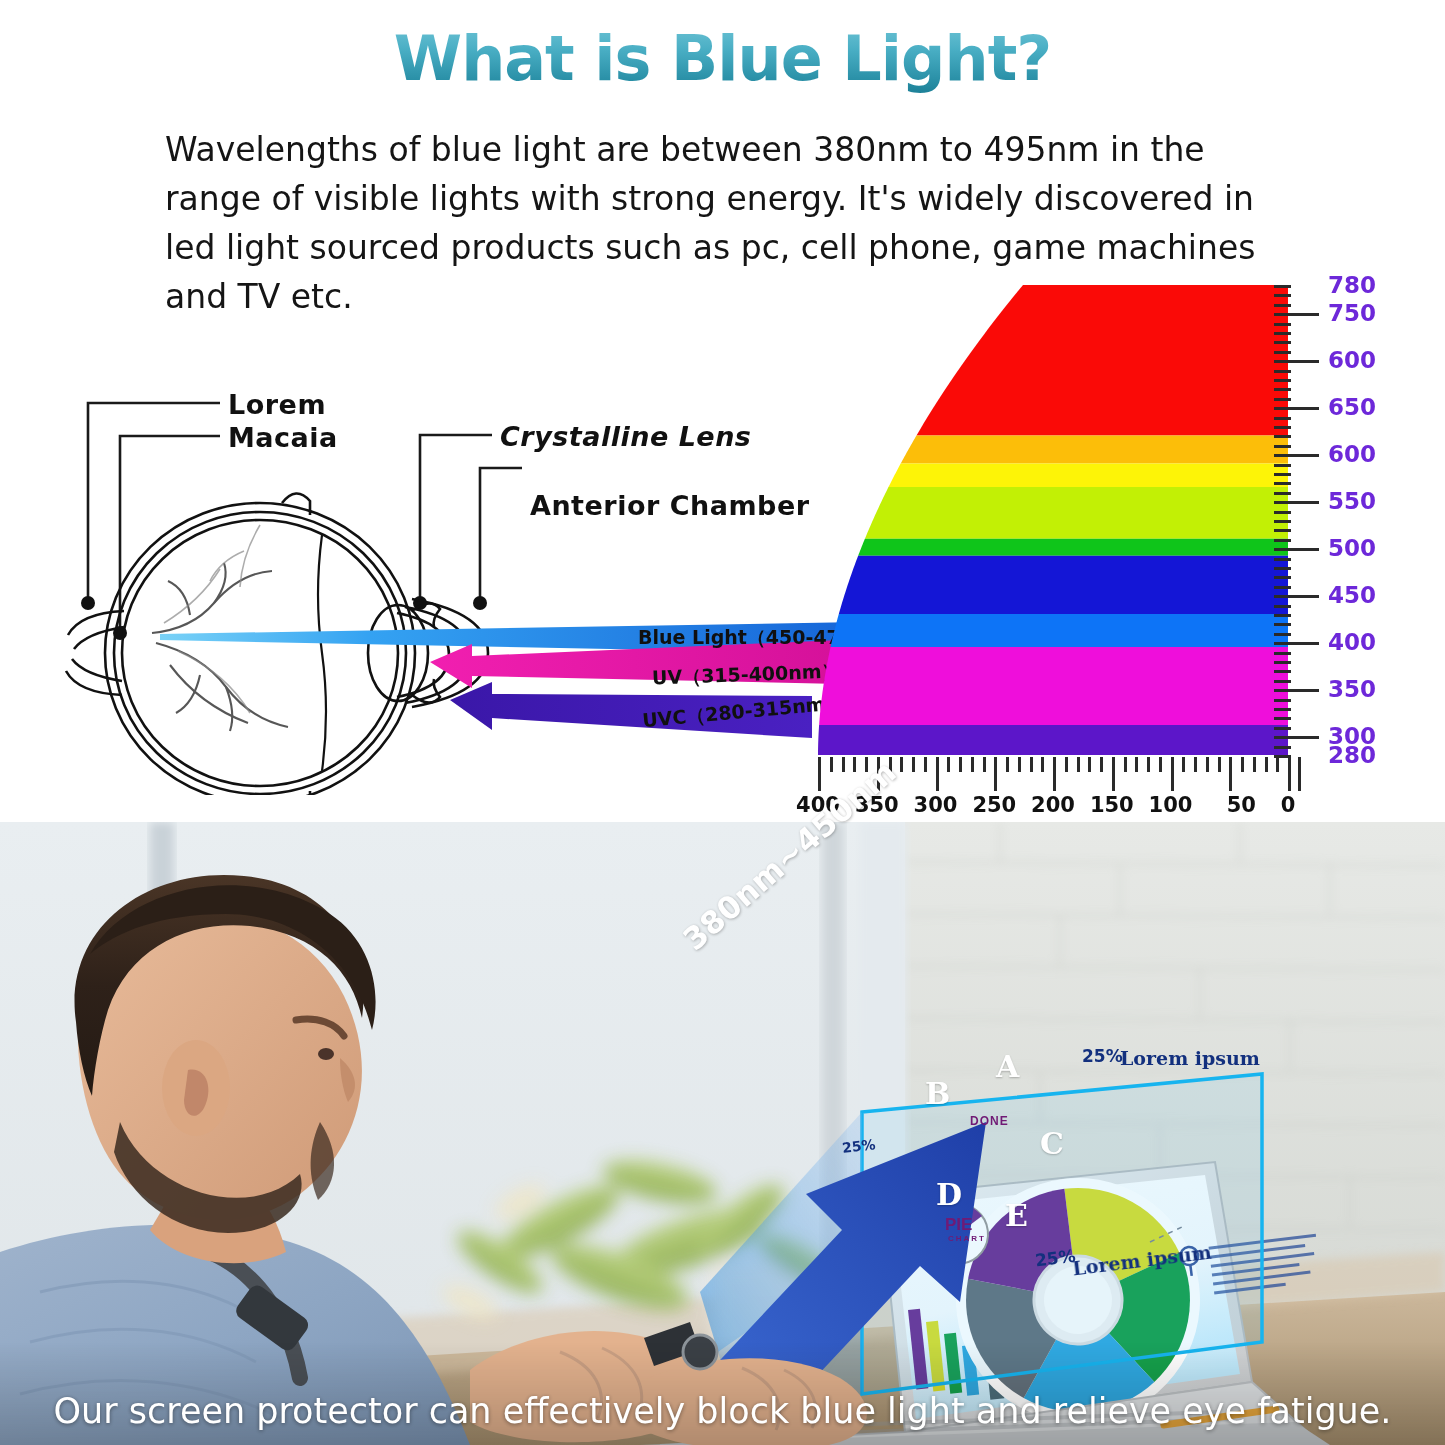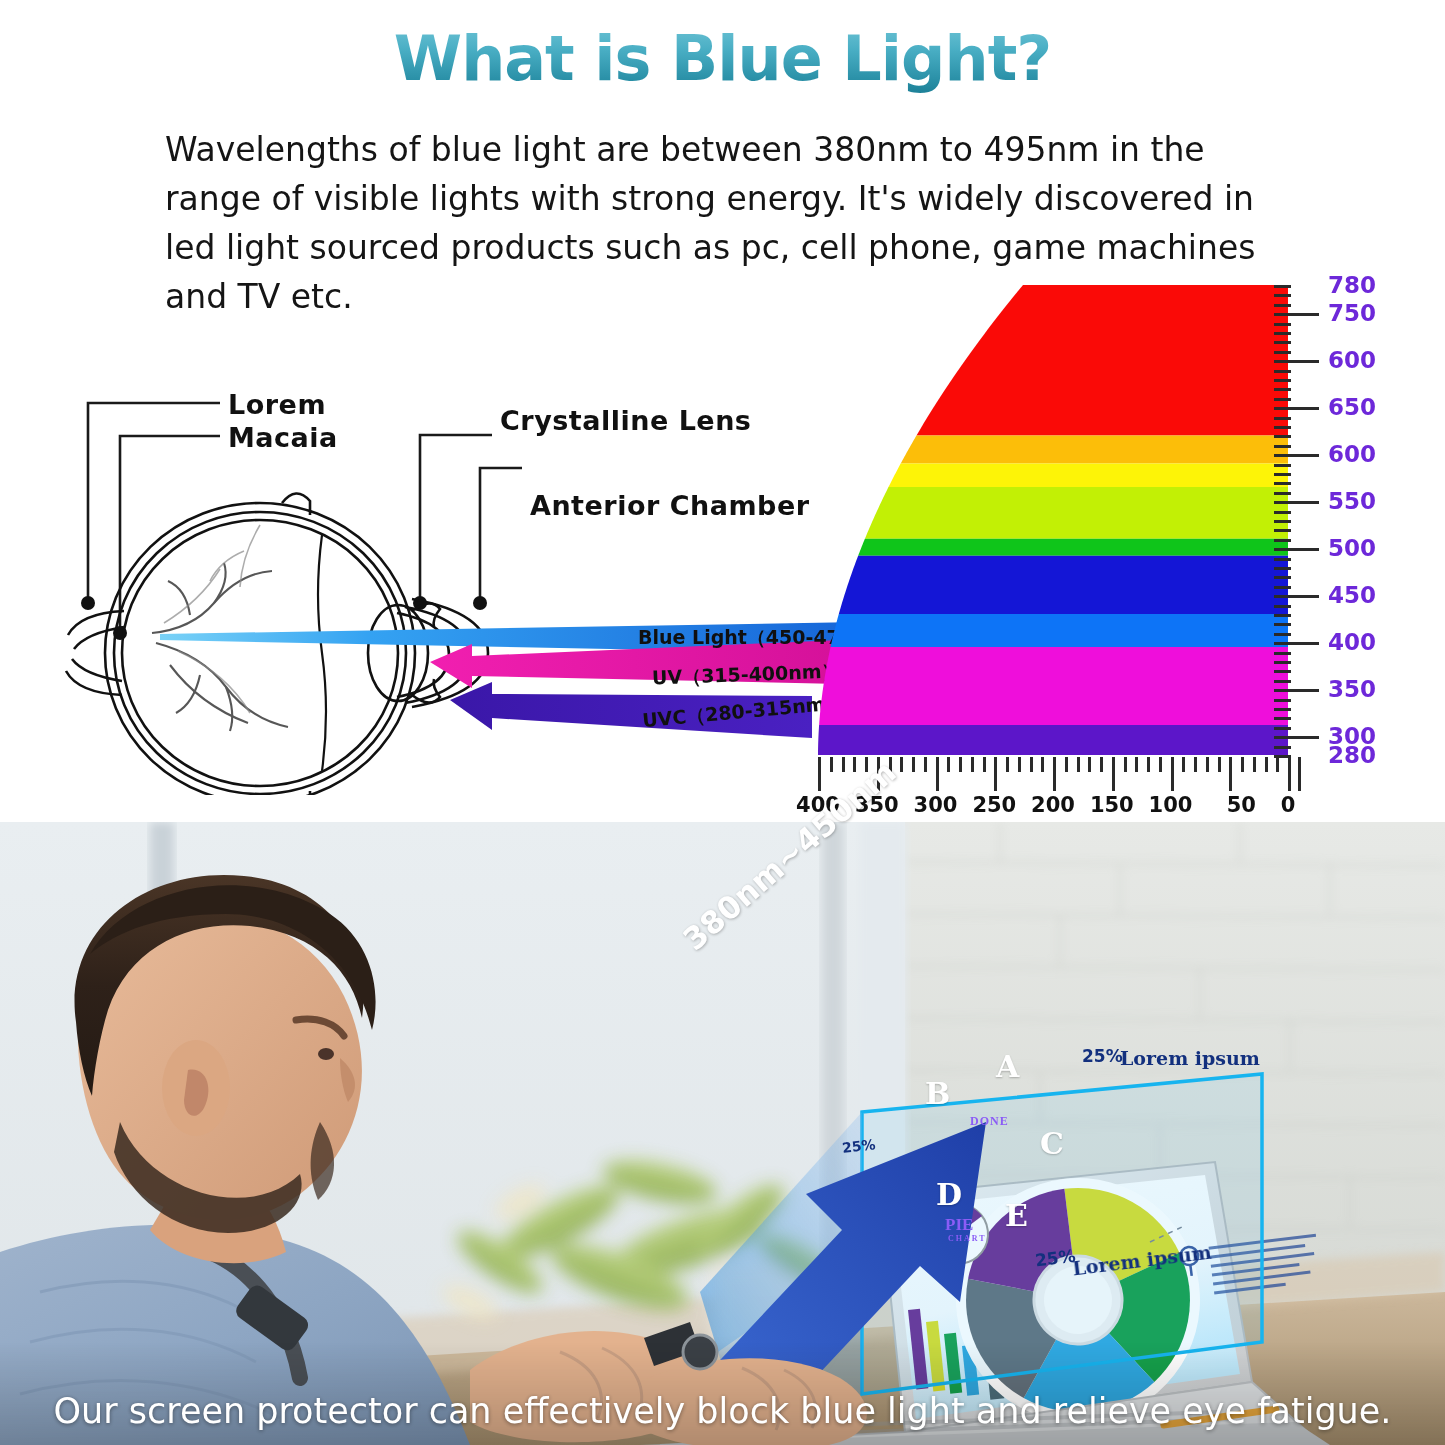--- a/index.html
+++ b/index.html
@@ -33,21 +33,21 @@
   }
 
   
   .eye-wrap{position:absolute;left:60px;top:375px;width:800px;height:420px;}
   .eye-label{
     position:absolute;font-family:"DejaVu Sans","Liberation Sans",sans-serif;
     font-weight:bold;font-size:27px;color:#111;white-space:nowrap;letter-spacing:0.5px;
   }
   .lbl-retina{left:168px;top:14px;}
   .lbl-macaia{left:168px;top:47px;}
-  .lbl-lens{left:440px;top:30px;}
+  .lbl-lens{left:440px;top:46px;font-style:italic;}
   .lbl-ant{left:470px;top:79px;margin-top:36px;}
 
   
   .beam-label{
     position:absolute;font-family:"DejaVu Sans","Liberation Sans",sans-serif;
     font-weight:bold;font-size:19px;color:#101010;white-space:nowrap;
   }
   .bl-blue{left:638px;top:625px;}
   .bl-uv{left:652px;top:662px;transform:rotate(-2.2deg);}
   .bl-uvc{left:642px;top:699px;transform:rotate(-5.2deg);}
@@ -92,22 +92,22 @@
     transform:rotate(-41deg);transform-origin:left top;
     text-shadow:0 1px 3px rgba(0,0,0,.3);z-index:30;white-space:nowrap;
     letter-spacing:0.5px;
   }
 
   .pie-letter{
     position:absolute;font-family:"DejaVu Serif","Liberation Serif",serif;
     font-weight:bold;color:#fff;z-index:25;text-shadow:0 1px 2px rgba(0,0,0,.25);
   }
   .pie-brand{
-    position:absolute;font-family:Liberation Serif, serif;
-    font-weight:bold;color:#8b5cf6;z-index:25;text-align:right;
+    position:absolute;font-family:Liberation Sans, sans-serif;
+    font-weight:bold;color:#701a75;z-index:25;text-align:right;
   }
   .lorem-t{
     position:absolute;font-family:"DejaVu Serif","Liberation Serif",serif;
     font-weight:bold;color:#13307e;z-index:25;
   }
   .pct-t{
     position:absolute;font-family:"DejaVu Sans","Liberation Sans",sans-serif;
     font-weight:bold;color:#13307e;z-index:25;
   }
 </style>

